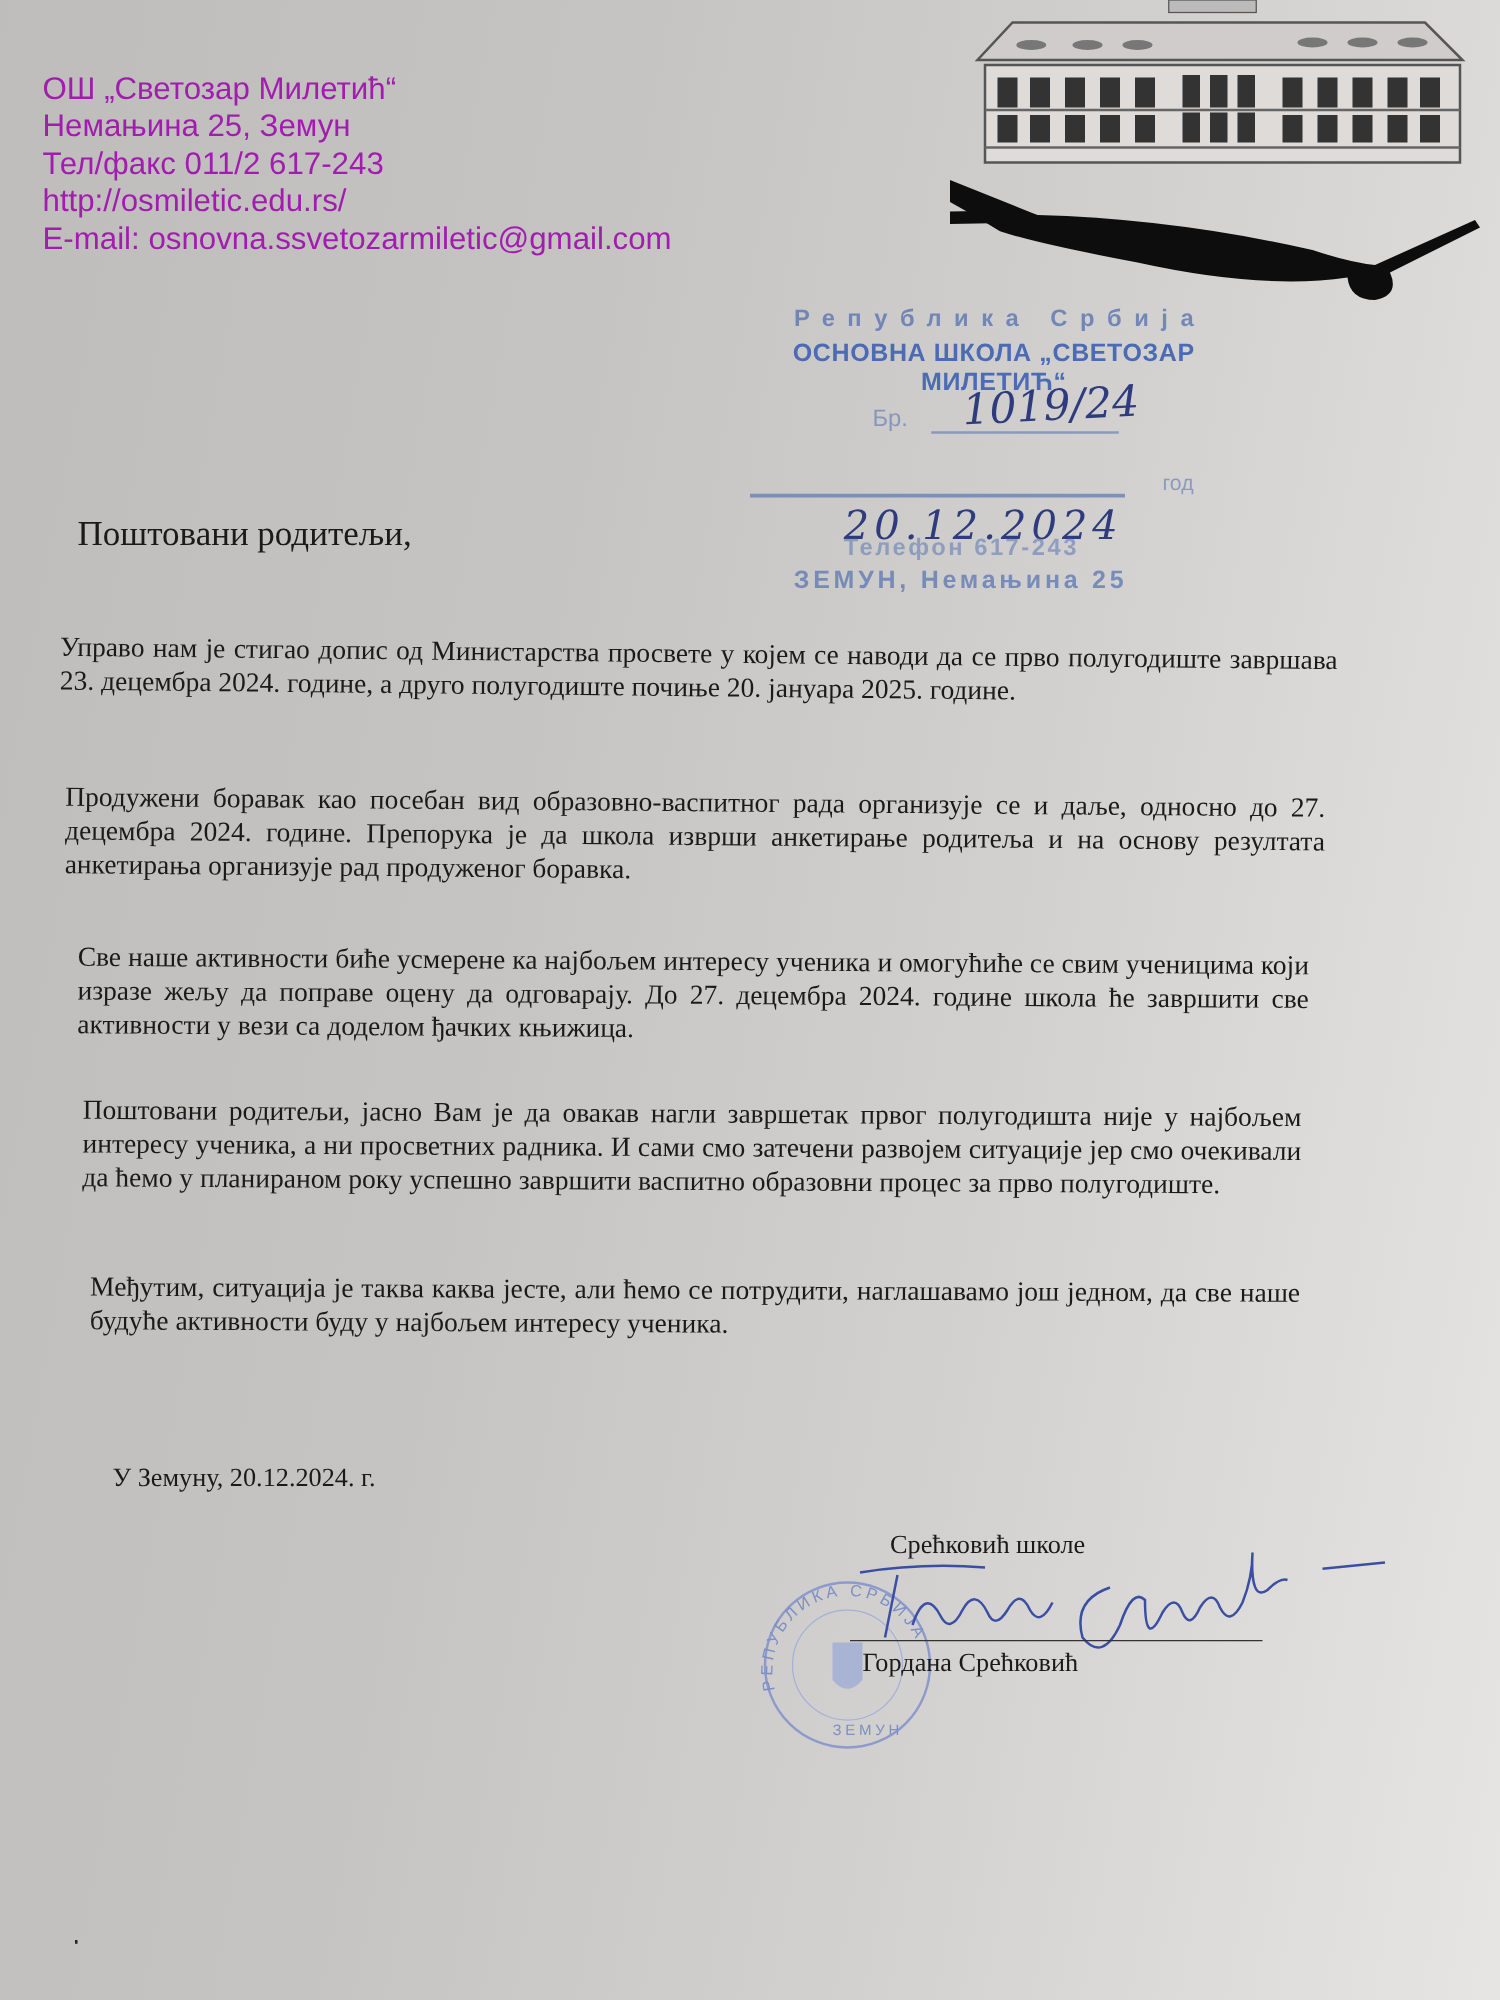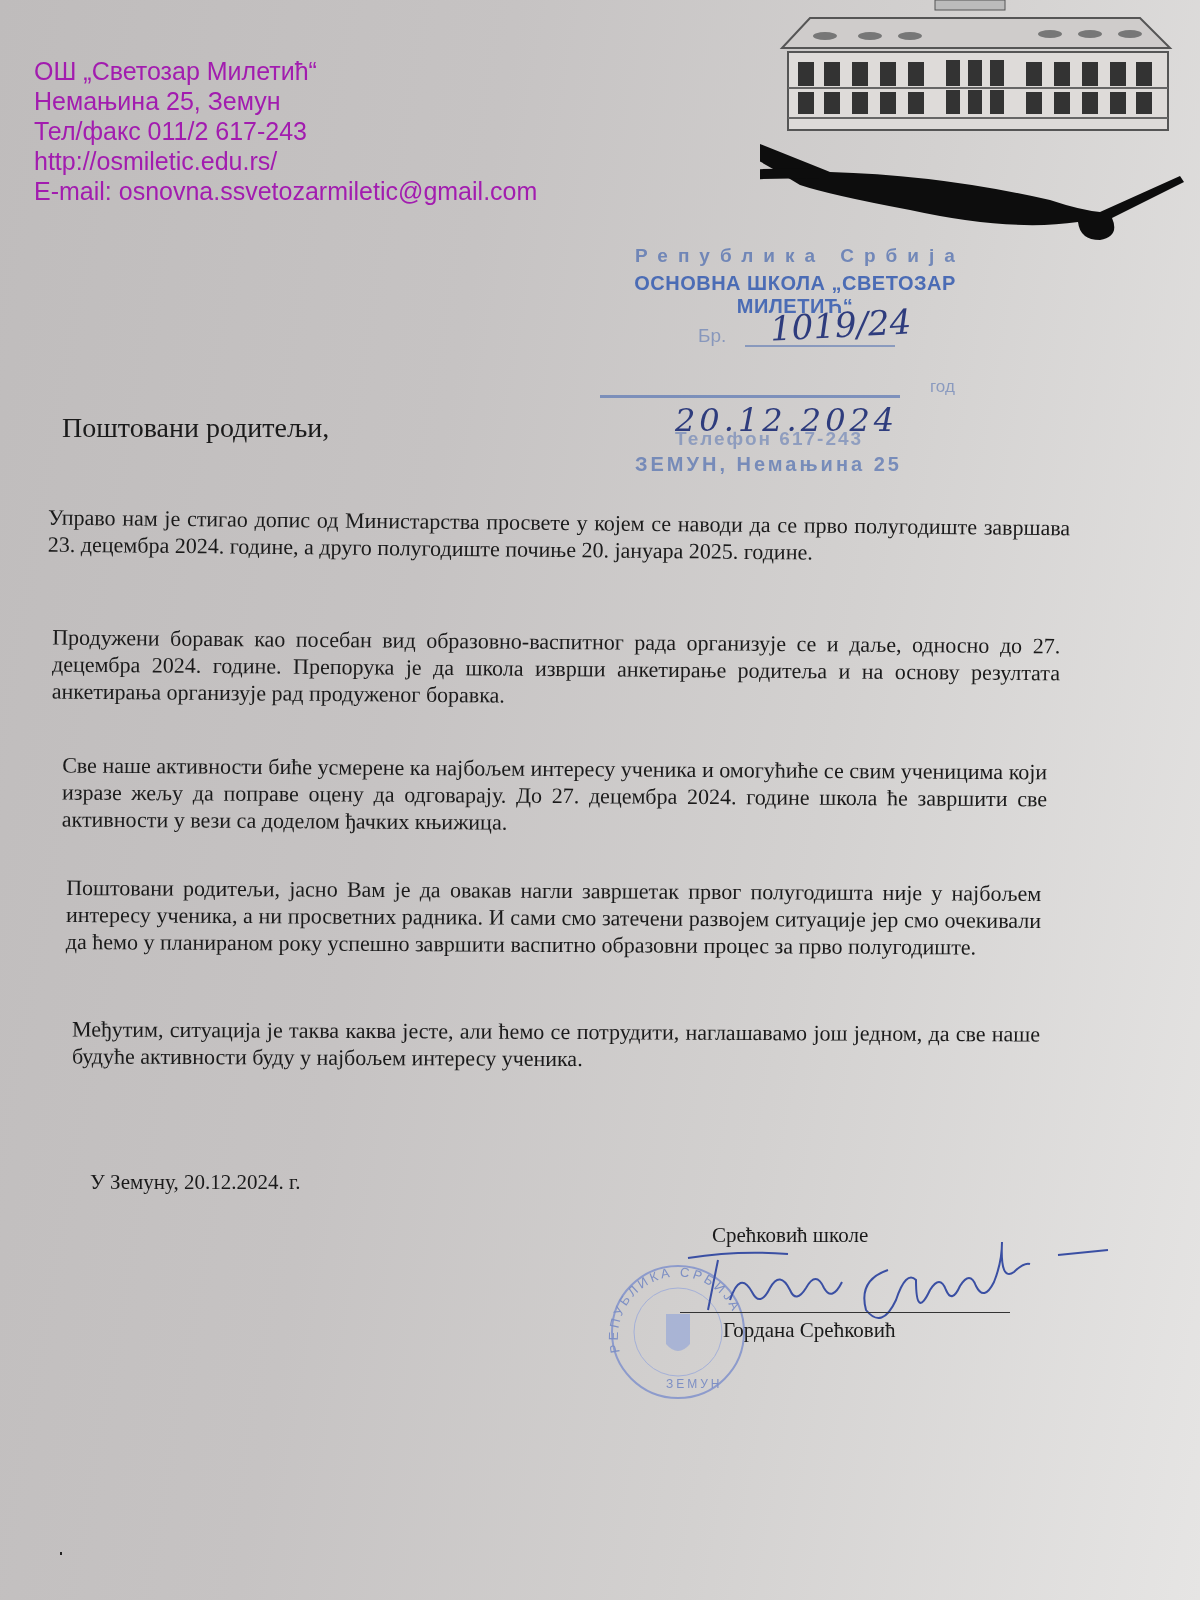--- a/index.html
+++ b/index.html
@@ -31,21 +31,21 @@
   .stamp .l5 { position:absolute; left: 95px; top: 183px; font-size: 19px; letter-spacing: 2px; opacity:.55; font-weight: bold; }
   .para { font-size: 22px; line-height: 27px; text-align: justify; }
   .p-greet { left: 46px; top: 412px; font-size: 28px; margin-left: 16px; }
   .p1 { left: 48px; top: 509px; width: 1022px; transform: rotate(0.6deg); }
   .p2 { left: 52px; top: 628px; width: 1008px; transform: rotate(0.5deg); }
   .p3 { left: 62px; top: 755px; width: 985px; transform: rotate(0.4deg); }
   .p4 { left: 66px; top: 877px; width: 975px; transform: rotate(0.35deg); }
   .p5 { left: 72px; top: 1018px; width: 968px; transform: rotate(0.3deg); }
   .place-date { left: 90px; top: 1170px; font-size: 21px; }
   .sign-title { left: 712px; top: 1223px; font-size: 21px; }
-  .sign-name { left: 690px; top: 1318px; font-size: 21px; margin-left: 33px; }
+  .sign-name { left: 690px; top: 1318px; font-size: 21px; }
   .sign-line { left: 680px; top: 1312px; width: 330px; border-bottom: 1px solid #333; }
   .signature { left: 678px; top: 1240px; width: 440px; height: 90px; }
   .round-stamp { left: 608px; top: 1262px; width: 140px; height: 140px; }
   .dot { left: 60px; top: 1552px; width: 2px; height: 3px; background:#222; }
 </style>
 </head>
 <body>
 
 <div class="abs header">
   <div>ОШ „Светозар Милетић“</div>

